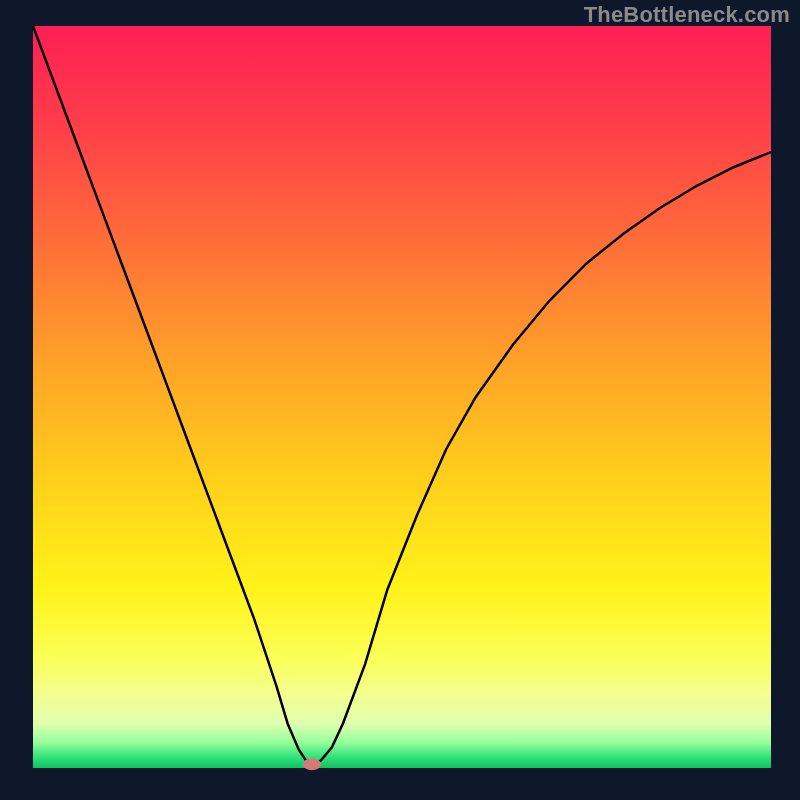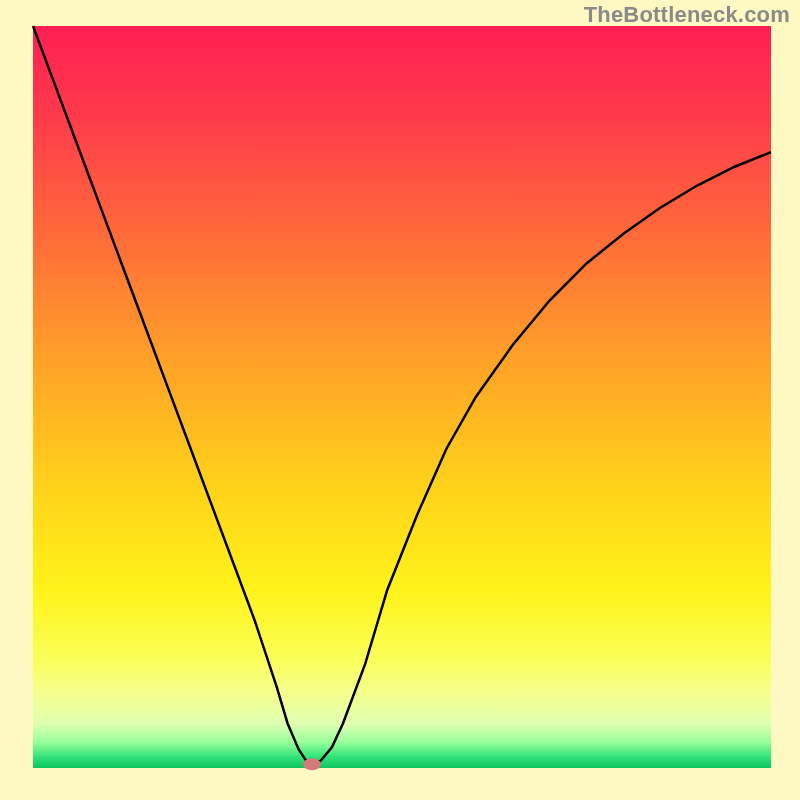--- a/index.html
+++ b/index.html
@@ -9,21 +9,21 @@
     height: 800px;
     background: #000;
     overflow: hidden;
   }
   .frame {
     position: absolute;
     left: 0;
     top: 0;
     width: 800px;
     height: 800px;
-    background: #fef9c3;
+    background: #0f172a;
   }
   .watermark {
     position: absolute;
     top: 2px;
     right: 10px;
     font-family: Arial, Helvetica, sans-serif;
     font-size: 22px;
     font-weight: 600;
     color: #8a8a8a;
     letter-spacing: 0.2px;

